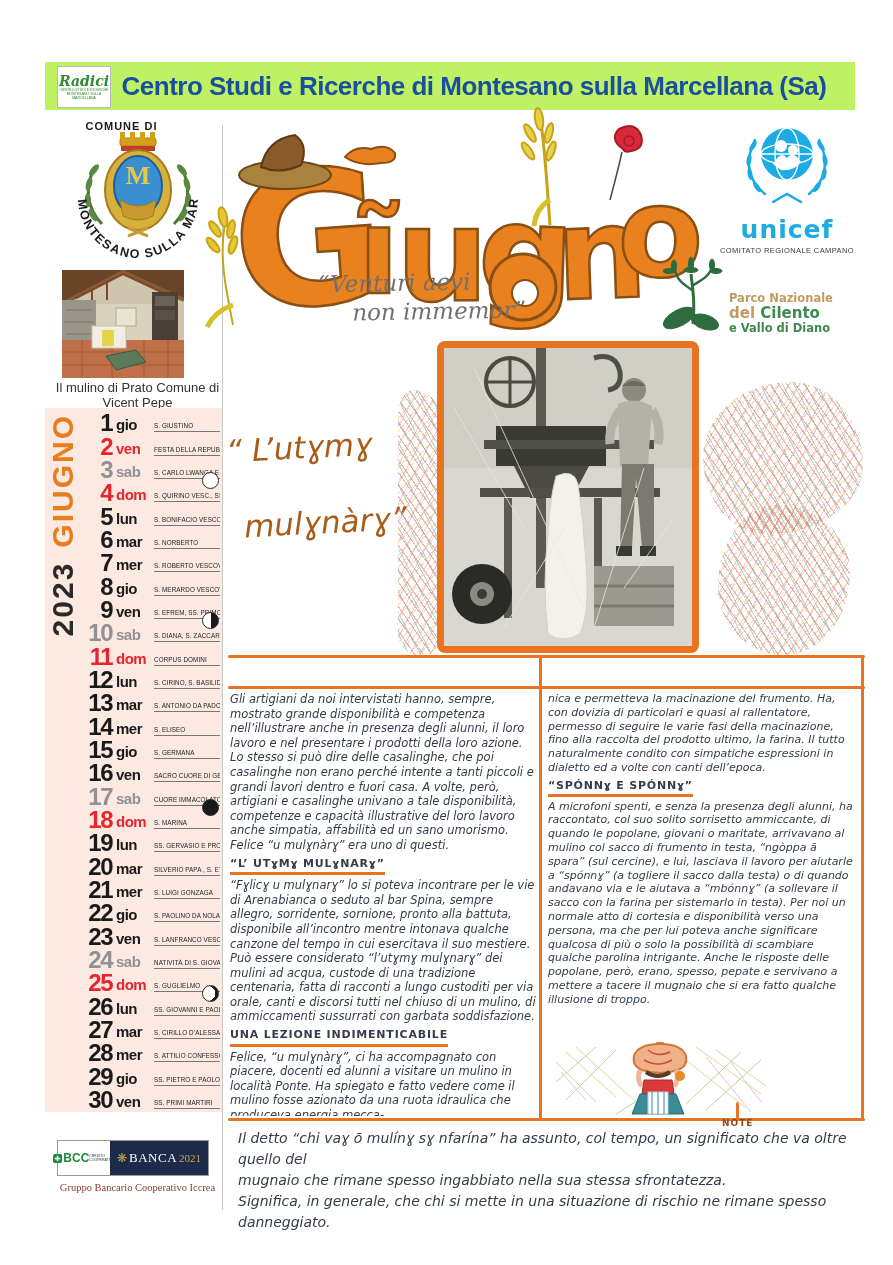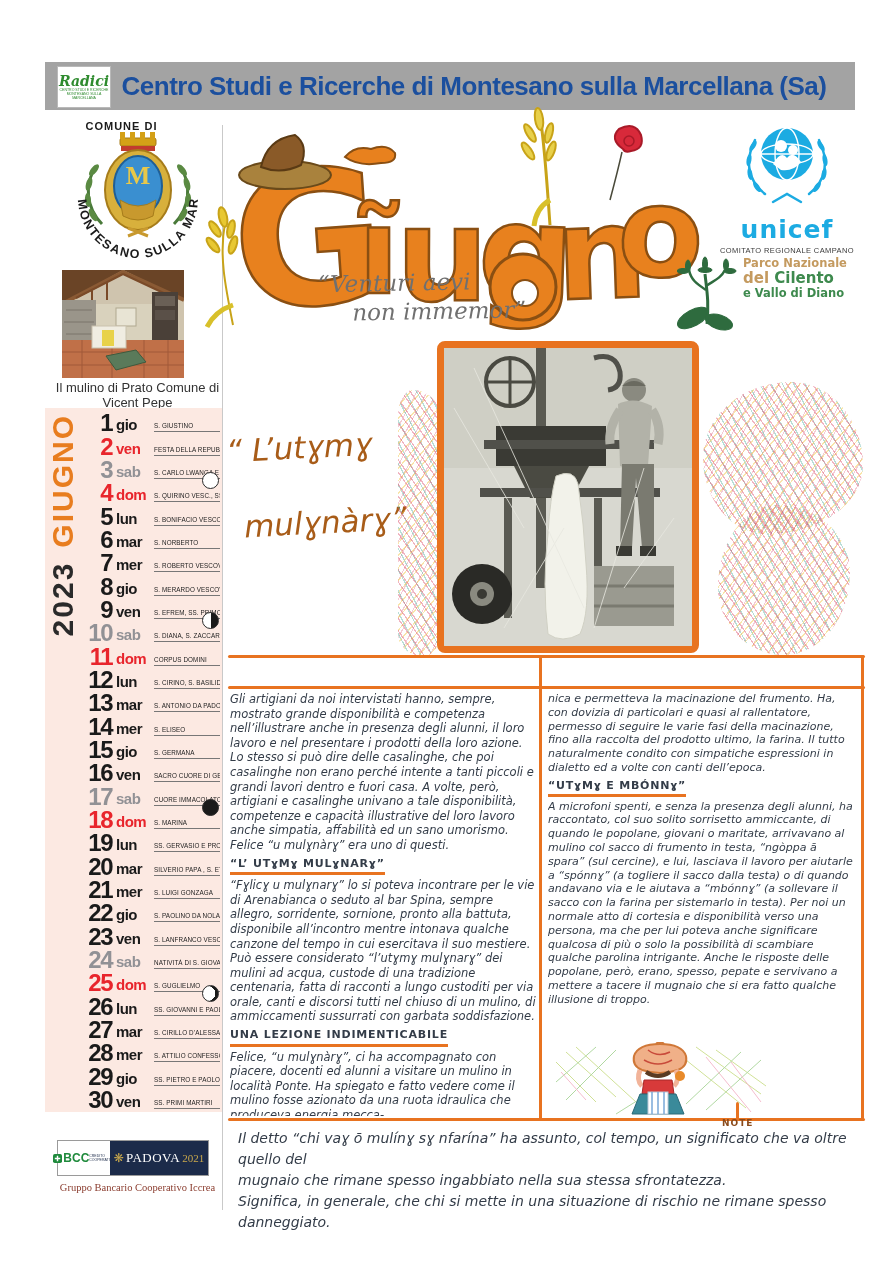--- a/index.html
+++ b/index.html
@@ -1,21 +1,21 @@
 <!DOCTYPE html>
 <html><head>
 <meta charset="utf-8">
 <style>
   html,body{margin:0;padding:0;background:#fff;}
   .page{position:relative;width:893px;height:1265px;background:#fff;overflow:hidden;
         font-family:"Liberation Sans",sans-serif;}
   .abs{position:absolute;}
 
   
-  .topbar{left:45px;top:62px;width:810px;height:48px;background:#a3a3a3;display:flex;align-items:center;}
+  .topbar{left:45px;top:62px;width:810px;height:48px;background:#bef264;display:flex;align-items:center;}
   .radici-box{position:absolute;left:12px;top:4px;width:52px;height:40px;background:#fff;border:1px solid #b9b9b9;
               display:flex;flex-direction:column;align-items:center;justify-content:center;}
   .radici-word{font-family:"DejaVu Serif",serif;font-style:italic;font-weight:bold;color:#2e8b2e;font-size:14px;line-height:14px;}
   .radici-sub{font-size:3.5px;color:#2e8b2e;line-height:4px;text-align:center;}
   .topbar-title{width:100%;text-align:center;padding-left:48px;color:#1b4f9e;font-weight:bold;font-size:26px;letter-spacing:-0.5px;}
 
   
   .comune-label{left:44px;top:120px;width:155px;text-align:center;font-weight:bold;font-size:11px;letter-spacing:1px;color:#1a1a1a;}
   .sep-v{left:222px;top:125px;width:1px;height:1085px;background:#c9c9c9;}
   .mill-caption{left:50px;top:380px;width:175px;text-align:center;font-size:13px;color:#333;}
@@ -56,21 +56,21 @@
   .gletter{position:absolute;font-weight:bold;color:#e8811e;-webkit-text-stroke:2.5px #8a4f12;
            text-shadow:0 0 1px #8a4f12;line-height:1;font-family:"DejaVu Sans",sans-serif;}
   .motto{left:318px;top:268px;width:240px;font-family:"DejaVu Serif",serif;font-style:italic;color:#707070;
          font-size:23px;line-height:29px;transform:rotate(-1deg);}
   .motto .l2{padding-left:34px;}
 
   .unicef-block{left:712px;top:118px;width:150px;text-align:center;}
   .unicef-word{color:#1cabe2;font-weight:bold;font-size:25px;letter-spacing:1px;line-height:24px;font-family:"DejaVu Sans",sans-serif;}
   .unicef-cap{font-size:7.5px;color:#3a3a3a;letter-spacing:0.4px;margin-top:4px;}
 
-  .parco-block{left:677px;top:256px;width:175px;display:flex;align-items:flex-start;}
+  .parco-block{left:663px;top:256px;width:175px;display:flex;align-items:flex-end;}
   .parco-text{margin-left:4px;line-height:15px;font-weight:bold;font-family:"DejaVu Sans",sans-serif;}
   .parco-l1{color:#c49a5f;font-size:11.5px;}
   .parco-l2{color:#3e8a4e;font-size:15px;}
   .parco-l2 .del{color:#c49a5f;}
   .parco-l3{color:#3e8a4e;font-size:11.5px;}
 
   
   .handtitle{left:228px;top:408px;width:200px;color:#a85c18;font-size:31px;line-height:76px;
              font-family:"DejaVu Sans",sans-serif;font-style:italic;transform:rotate(-3deg);}
   .handtitle .l2{padding-left:14px;}
@@ -362,21 +362,21 @@
         <svg width="9" height="9" viewBox="0 0 10 10">
           <rect width="10" height="10" rx="2" fill="#1f8a3c"></rect>
             <path d="M2 5 h6 M5 2 v6" stroke="#fff" stroke-width="1.6"></path>
         </svg>
         <span>BCC</span>
       </span>
       <span class="bcc-sub">CREDITO COOPERATIVO</span>
     </div>
     <div class="bank-right">
       <span class="bank-star">❋</span>
-      <span class="banca-word">PADOVA</span>
+      <span class="banca-word">BANCA</span>
       <span class="banca-year">2021</span>
     </div>
   </div>
   <div class="abs bank-caption">Gruppo Bancario Cooperativo Iccrea</div>
 
   <div class="abs sep-v"></div>
 
   <span class="gletter" style="left:233px;top:148px;font-size:185px;transform:rotate(-4deg)">G</span>
   <span class="gletter" style="left:358px;top:192px;font-size:120px">ĩ</span>
   <span class="gletter" style="left:396px;top:190px;font-size:130px">u</span>
@@ -542,21 +542,21 @@
   <div class="col hand" style="left:230px;top:692px;width:306px;height:424px;overflow:hidden">
     <div>Gli artigiani da noi intervistati hanno, sempre, mostrato grande disponibilità e competenza nell’illustrare anche in presenza degli alunni, il loro lavoro e nel presentare i prodotti della loro azione. Lo stesso si può dire delle casalinghe, che poi casalinghe non erano perché intente a tanti piccoli e grandi lavori dentro e fuori casa. A volte, però, artigiani e casalinghe univano a tale disponibilità, competenze e capacità illustrative del loro lavoro anche simpatia, affabilità ed un sano umorismo. Felice “u mulɣnàrɣ” era uno di questi.</div>
     <div class="colhead">“L’ UTɣMɣ  MULɣNARɣ”</div>
     <div>“Fɣlicɣ u mulɣnarɣ” lo si poteva incontrare per le vie di Arenabianca o seduto al bar Spina, sempre allegro, sorridente, sornione, pronto alla battuta, disponibile all’incontro mentre intonava qualche canzone del tempo in cui esercitava il suo mestiere. Può essere considerato “l’utɣmɣ mulɣnarɣ” dei mulini ad acqua, custode di una tradizione centenaria, fatta di racconti a lungo custoditi per via orale, canti e discorsi tutti nel chiuso di un mulino, di ammiccamenti sussurrati con garbata soddisfazione.</div>
     <div class="colhead">UNA  LEZIONE  INDIMENTICABILE</div>
     <div>Felice, “u mulɣnàrɣ”, ci ha accompagnato con piacere, docenti ed alunni a visitare un mulino in località Ponte. Ha spiegato e fatto vedere come il mulino fosse azionato da una ruota idraulica che produceva energia mecca-</div>
   </div>
 
   <div class="col hand" style="left:548px;top:692px;width:308px;height:360px;overflow:hidden;font-size:11px;line-height:13.8px">
     <div>nica e permetteva la macinazione del frumento. Ha, con dovizia di particolari e quasi al rallentatore, permesso di seguire le varie fasi della macinazione, fino alla raccolta del prodotto ultimo, la farina. Il tutto naturalmente condito con simpatiche espressioni in dialetto ed a volte con canti dell’epoca.</div>
-    <div class="colhead">“UTɣMɣ  E  MBÓNNɣ”</div>
+    <div class="colhead">“SPÓNNɣ  E  SPÓNNɣ”</div>
     <div>A microfoni spenti, e senza la presenza degli alunni, ha raccontato, col suo solito sorrisetto ammiccante, di quando le popolane, giovani o maritate, arrivavano al mulino col sacco di frumento in testa, “ngòppa ā spara” (sul cercine), e lui, lasciava il lavoro per aiutarle a “spónnɣ” (a togliere il sacco dalla testa) o di quando andavano via e le aiutava a “mbónnɣ” (a sollevare il sacco con la farina per sistemarlo in testa). Per noi un normale atto di cortesia e disponibilità verso una persona, ma che per lui poteva anche significare qualcosa di più o solo la possibilità di scambiare qualche parolina intrigante. Anche le risposte delle popolane, però, erano, spesso, pepate e servivano a mettere a tacere il mugnaio che si era fatto qualche illusione di troppo.</div>
   </div>
 
   <svg class="abs" style="left:556px;top:1042px" width="210" height="74" viewBox="0 0 210 74">
     <g opacity="0.7" stroke-width="1">
       <g stroke="#bcd46a">
           <path d="M 0 20 L 40 60 M 10 10 L 60 55 M 20 5 L 80 60 M 120 10 L 190 66 M 140 5 L 205 52 M 160 8 L 210 44"></path>
         </g>
       <g stroke="#8fc87a">
           <path d="M 40 5 L 0 40 M 60 8 L 10 58 M 185 10 L 130 62 M 205 18 L 150 68 M 95 50 L 60 72"></path>

